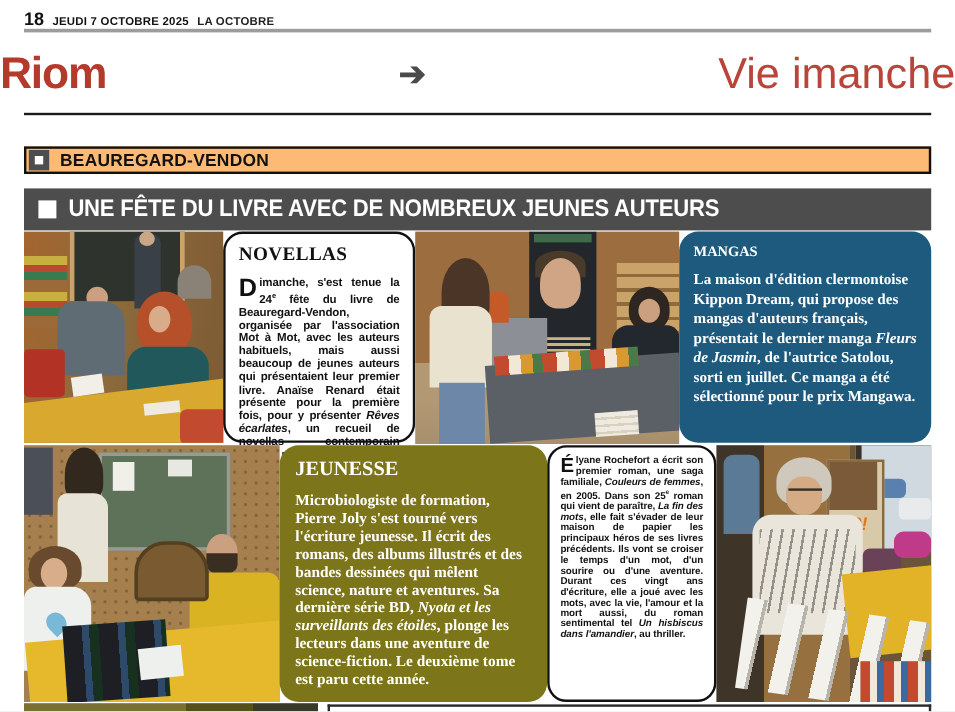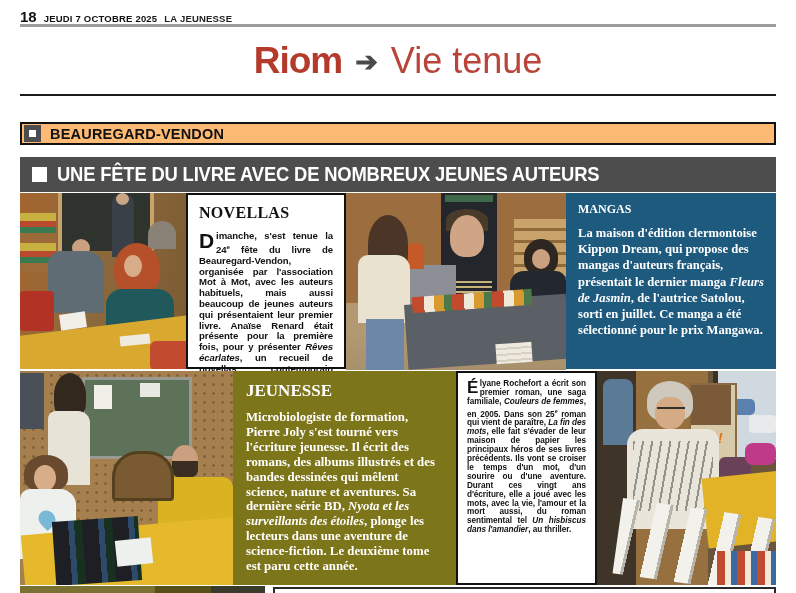--- a/index.html
+++ b/index.html
@@ -8,42 +8,42 @@
   i{display:block;position:absolute;}
 
   
   .masthead{position:absolute;left:20px;top:8px;width:756px;height:16px;display:flex;align-items:baseline;gap:7px;}
   .pagenum{font-size:15px;font-weight:bold;text-align:center;}
   .mh-date{font-size:9.5px;font-weight:bold;letter-spacing:.2px;}
   .mh-paper{font-size:9.5px;font-weight:bold;letter-spacing:.2px;color:#222;}
   .masthead-rule{position:absolute;left:20px;top:24px;width:756px;height:3px;background:#9c9c9c;}
 
   
-  .kicker{position:absolute;left:0;top:38px;width:796px;height:46px;display:flex;align-items:center;justify-content:center;gap:13px;}
+  .kicker{position:absolute;left:0;top:38px;width:796px;height:46px;display:flex;align-items:center;justify-content:space-between;gap:13px;}
   .kicker-left{font-size:37px;font-weight:bold;color:#b43a2c;letter-spacing:-1px;}
   .kicker-arrow{font-size:27px;color:#4a4a4a;font-weight:bold;transform:translateY(1px);}
   .kicker-right{font-size:36px;color:#b8443a;letter-spacing:0px;}
   .kicker-rule{position:absolute;left:20px;top:94px;width:756px;height:2px;background:#1a1a1a;}
 
   
   .section-bar{position:absolute;left:20px;top:122px;width:756px;height:23px;box-sizing:border-box;
                border:2px solid #111;background:#fdba74;display:flex;align-items:center;}
   .section-bullet{width:17px;height:17px;background:#4d4d4d;margin-left:2px;display:flex;align-items:center;justify-content:center;}
   .section-bullet .inner{width:7px;height:7px;background:#fff;display:block;}
   .section-label{font-size:14.5px;font-weight:bold;margin-left:9px;letter-spacing:.2px;}
 
   
   .headline-band{position:absolute;left:20px;top:157px;width:756px;height:35px;background:#4d4d4d;
                  display:flex;align-items:center;}
   .headline-bullet{width:15px;height:15px;background:#fff;margin-left:12px;flex:0 0 auto;}
   .headline-text{display:inline-block;font-size:20px;font-weight:bold;color:#fff;margin-left:10px;
                  white-space:nowrap;letter-spacing:-.2px;transform:scaleX(.92);transform-origin:left center;}
 
   
-  .box{position:absolute;box-sizing:border-box;}
+  .box{position:absolute;box-sizing:border-box;border-radius:16px;}
   .box h2{margin:0;font-family:"Liberation Serif",serif;font-weight:bold;}
   .box p{margin:0;}
   .novellas{left:186px;top:193px;width:160px;height:176px;background:#fff;border:2px solid #111;padding:9px 11px;}
   .novellas h2{font-size:16px;letter-spacing:.3px;margin-bottom:9px;}
   .novellas p{font-size:9.6px;font-weight:bold;line-height:10.8px;text-align:justify;letter-spacing:-.1px;}
   .novellas .dc{float:left;font-size:21px;line-height:19px;padding-right:2px;}
 
   .mangas{left:566px;top:193px;width:210px;height:176px;background:#1e5a7d;color:#fff;padding:9px 12px;}
   .mangas h2{font-size:12px;margin-bottom:8px;}
   .mangas p{font-family:"Liberation Serif",serif;font-weight:bold;font-size:12.6px;line-height:16.2px;}
@@ -145,28 +145,28 @@
               background:#fff;border:2px solid #2a2a2a;border-bottom:none;}
 </style>
 </head>
 <body>
 
 <div class="page">
 
   <div class="masthead">
     <span class="pagenum">18</span>
     <span class="mh-date">JEUDI 7 OCTOBRE 2025</span>
-    <span class="mh-paper">LA JEUNESSE</span>
+    <span class="mh-paper">LA OCTOBRE</span>
   </div>
   <div class="masthead-rule"></div>
 
   <div class="kicker">
     <span class="kicker-left">Riom</span>
     <span class="kicker-arrow">➔</span>
-    <span class="kicker-right">Vie tenue</span>
+    <span class="kicker-right">Vie imanche</span>
   </div>
   <div class="kicker-rule"></div>
 
   <div class="section-bar">
     <span class="section-bullet">
         <span class="inner"></span>
       </span>
     <span class="section-label">BEAUREGARD-VENDON</span>
   </div>
 

